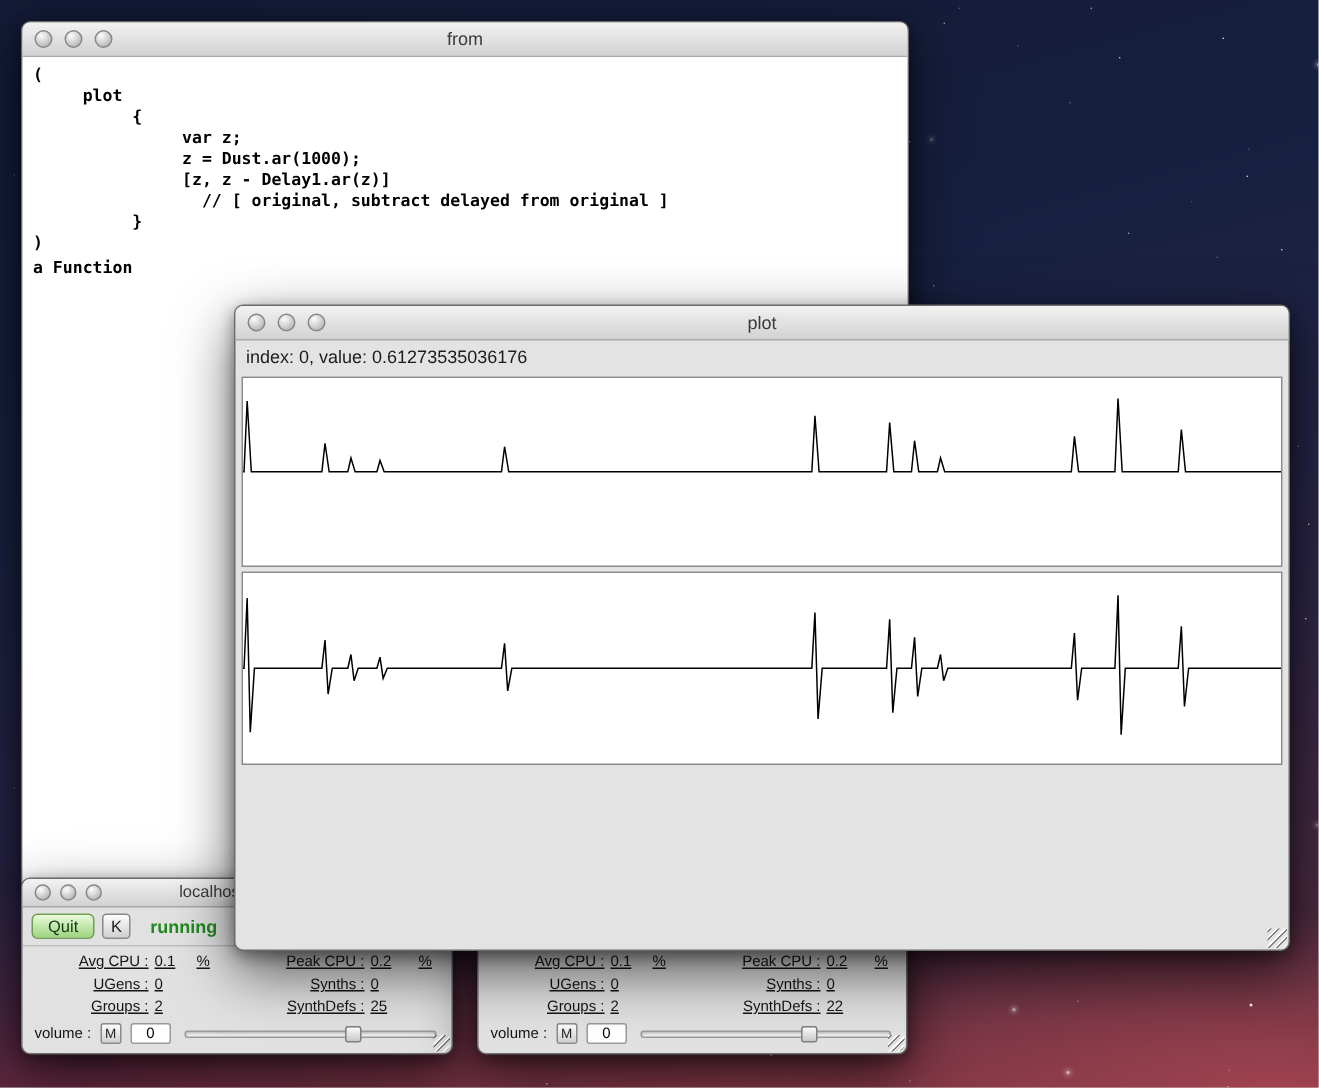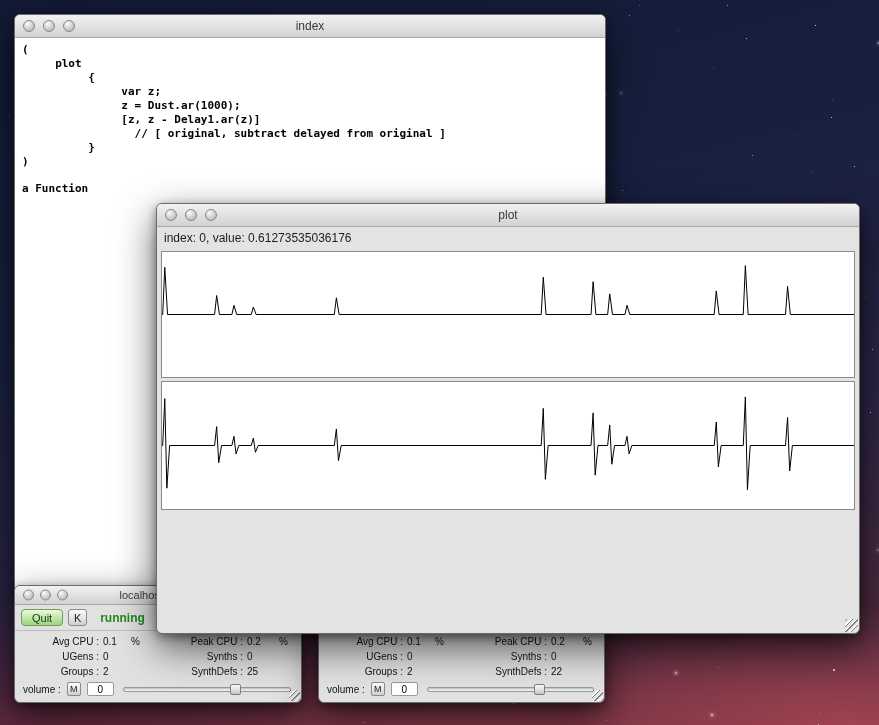--- a/index.html
+++ b/index.html
@@ -43,21 +43,21 @@
   .light-sm { width: 11px; height: 11px; }
 
   
   #post-window { left:14px; top:14px; width:592px; height:580px; z-index:1; background:#fff; }
   .post-content { background:#fff; height: 556px; padding: 5px 8px 0 7px; cursor: text; }
   pre.code {
     font-family: "DejaVu Sans Mono", monospace;
     font-size: 11px; font-weight: bold; line-height: 14px;
     color: #000; tab-size: 5; white-space: pre;
   }
-  pre.result { margin-top: 13px; }
+  pre.result { margin-top: 3px; }
 
   
   #plot-window { left:156px; top:203px; width:704px; height:431px; z-index:4; background:#e3e3e3; }
   .plot-status { height: 23px; line-height: 23px; padding-left: 7px; font-size: 12px; color: #1c1c1c; }
   .plots { margin: 1px 4px 0 4px; }
   .panel { background: #fff; border: 1px solid #8a8a8a; height: 127px; }
   .panel + .panel { margin-top: 3px; height: 129px; }
   .panel svg { display:block; width:100%; height:100%; }
 
   .grip {
@@ -87,21 +87,21 @@
     width: 19px; height: 17px; font-size: 11px; color:#222;
     background: linear-gradient(#fdfdfd, #cfcfcf);
     border: 1px solid #8a8a8a; border-radius: 3px;
   }
   .running { margin-left: 8px; font-size: 12px; font-weight: bold; color: #1f8a1f; }
 
   .stats {
     display: grid;
     grid-template-columns: 78px 30px 22px 92px 34px 14px;
     padding: 3px 0 0 6px;
-    font-size: 10px; color: #141414;
+    font-size: 10px; color: #141414; text-decoration: underline;
   }
   .stats span { height: 15px; line-height: 15px; }
   .lbl { text-align: right; }
   .val { text-align: left; padding-left: 4px; }
   .pct { text-align: left; padding-left: 2px; }
 
   .vol-row { display:flex; align-items:center; padding: 3px 8px 0 8px; font-size: 10px; color:#141414; }
   .m-btn {
     width: 14px; height: 14px; margin-left: 6px; font-size: 9px; line-height: 10px; color:#222;
     background: linear-gradient(#fdfdfd, #cfcfcf);
@@ -301,21 +301,21 @@
       <div class="star" style="left: 709px; top: 596px; width: 1px; height: 1px; opacity: 0.54;"></div>
     </div>
 
   <div class="window" id="post-window">
     <div class="titlebar tb-lg">
       <div class="lights">
         <span class="light"></span>
         <span class="light"></span>
         <span class="light"></span>
       </div>
-      <span>index</span>
+      <span>from</span>
     </div>
     <div class="post-content">
       <pre class="code">(
 	plot
 		{
 			var z;
 			z = Dust.ar(1000);
 			[z, z - Delay1.ar(z)]
 			  // [ original, subtract delayed from original ]
 		}

